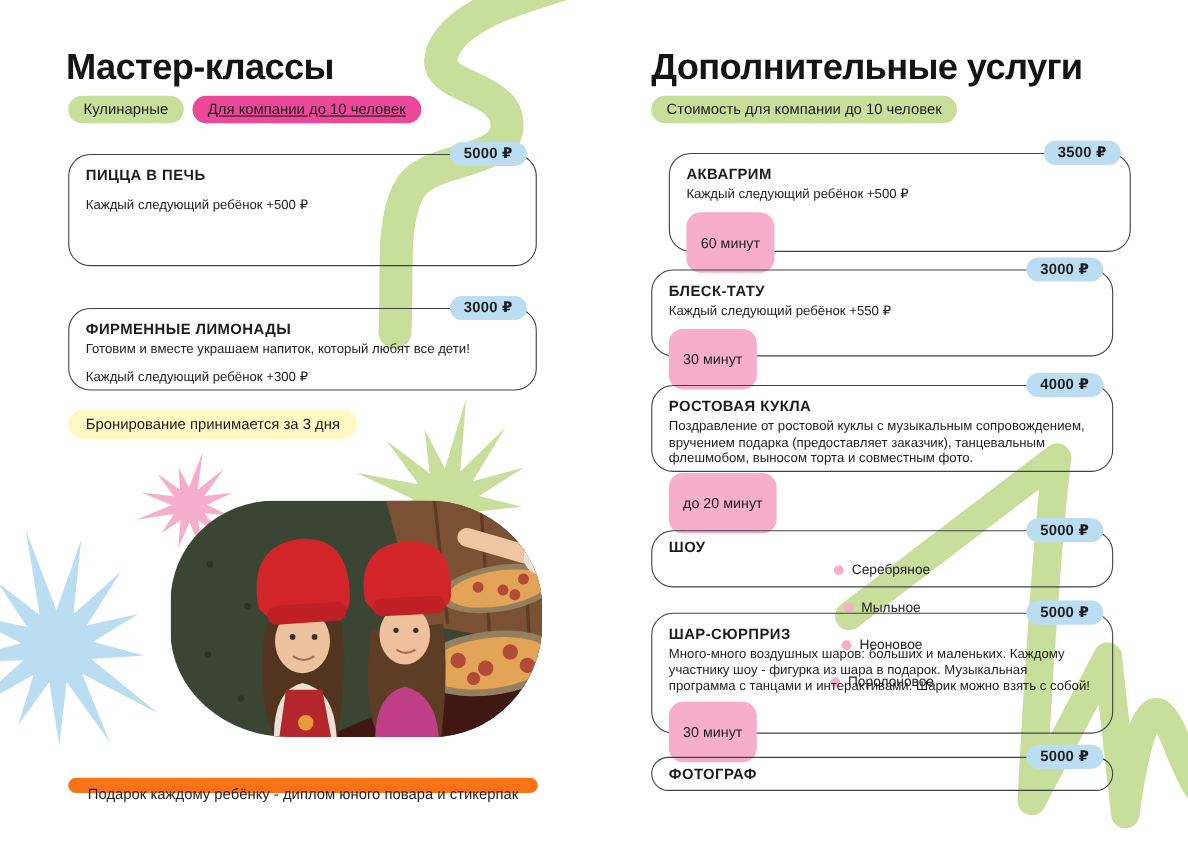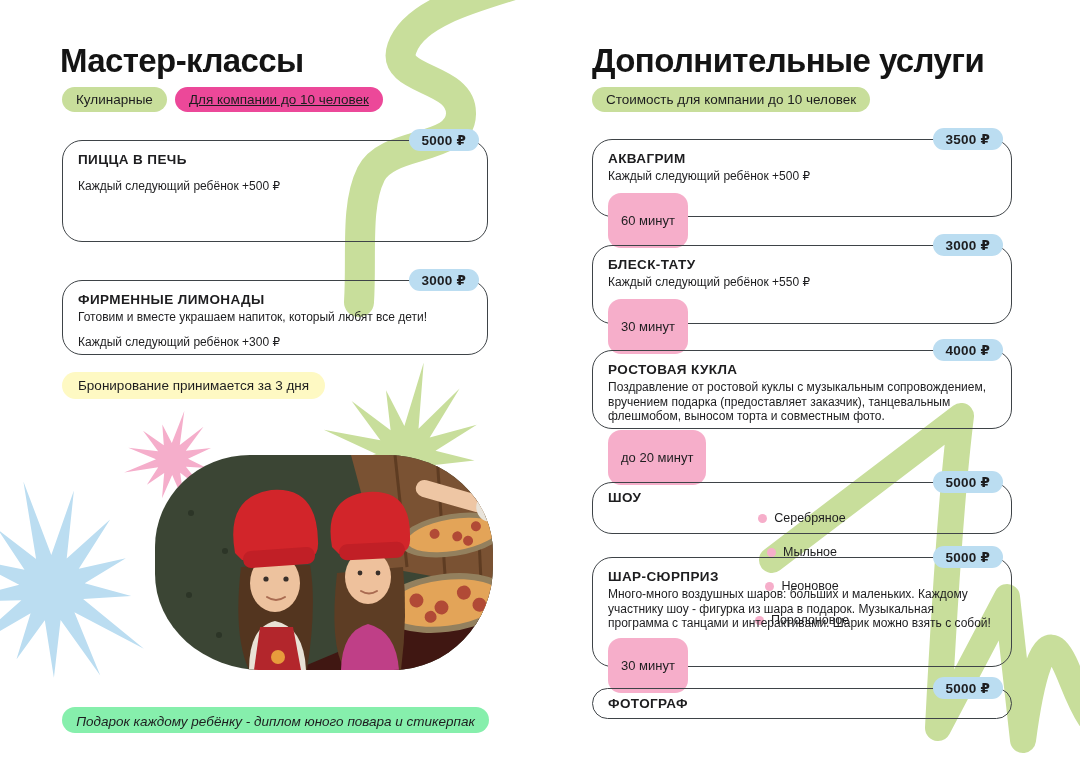--- a/index.html
+++ b/index.html
@@ -142,27 +142,27 @@
           <circle cx="205" cy="118" r="2.4" fill="#39302a"></circle>
             <circle cx="223" cy="118" r="2.4" fill="#39302a"></circle>
           <path d="M 206,136 Q 214,141 222,136" fill="none" stroke="#a96b51" stroke-width="2" stroke-linecap="round"></path>
           <path d="M 177,92 Q 168,42 213,37 Q 256,34 255,82 Q 256,95 247,97 L 184,99 Z" fill="#d2252a"></path>
           <rect x="184" y="88" width="66" height="16" rx="8" fill="#c11f26" transform="rotate(-3 217 96)"></rect>
           <path d="M 186,215 Q 187,176 213,169 Q 241,176 244,215 Z" fill="#bf3f87"></path>
         </g>
       </svg>
     </div>
 
-    <div class="banner" style="left:62px; top:707px; width:427px; height:26px; line-height:30px; background:#86efac;font-style:italic;">Подарок каждому ребёнку - диплом юного повара и стикерпак</div>
+    <div class="banner" style="left:62px; top:707px; width:427px; height:14px; line-height:30px; background:#f97316;">Подарок каждому ребёнку - диплом юного повара и стикерпак</div>
 
     <div class="h1" style="left:592px; top:42px;">Дополнительные услуги</div>
 
     <span class="pill green" style="position:absolute; left:592px; top:87px;">Стоимость для компании до 10 человек</span>
 
-    <div class="card" style="left:592px; top:139px; width:420px; height:78px;">
+    <div class="card" style="left:608px; top:139px; width:420px; height:90px;">
       <div class="badge">3500 ₽</div>
       <div class="card-inner">
         <div class="card-title">АКВАГРИМ</div>
         <div class="card-body">Каждый следующий ребёнок +500 ₽</div>
         <span class="dur">60 минут</span>
       </div>
     </div>
 
     <div class="card" style="left:592px; top:245px; width:420px; height:79px;">
       <div class="badge">3000 ₽</div>

